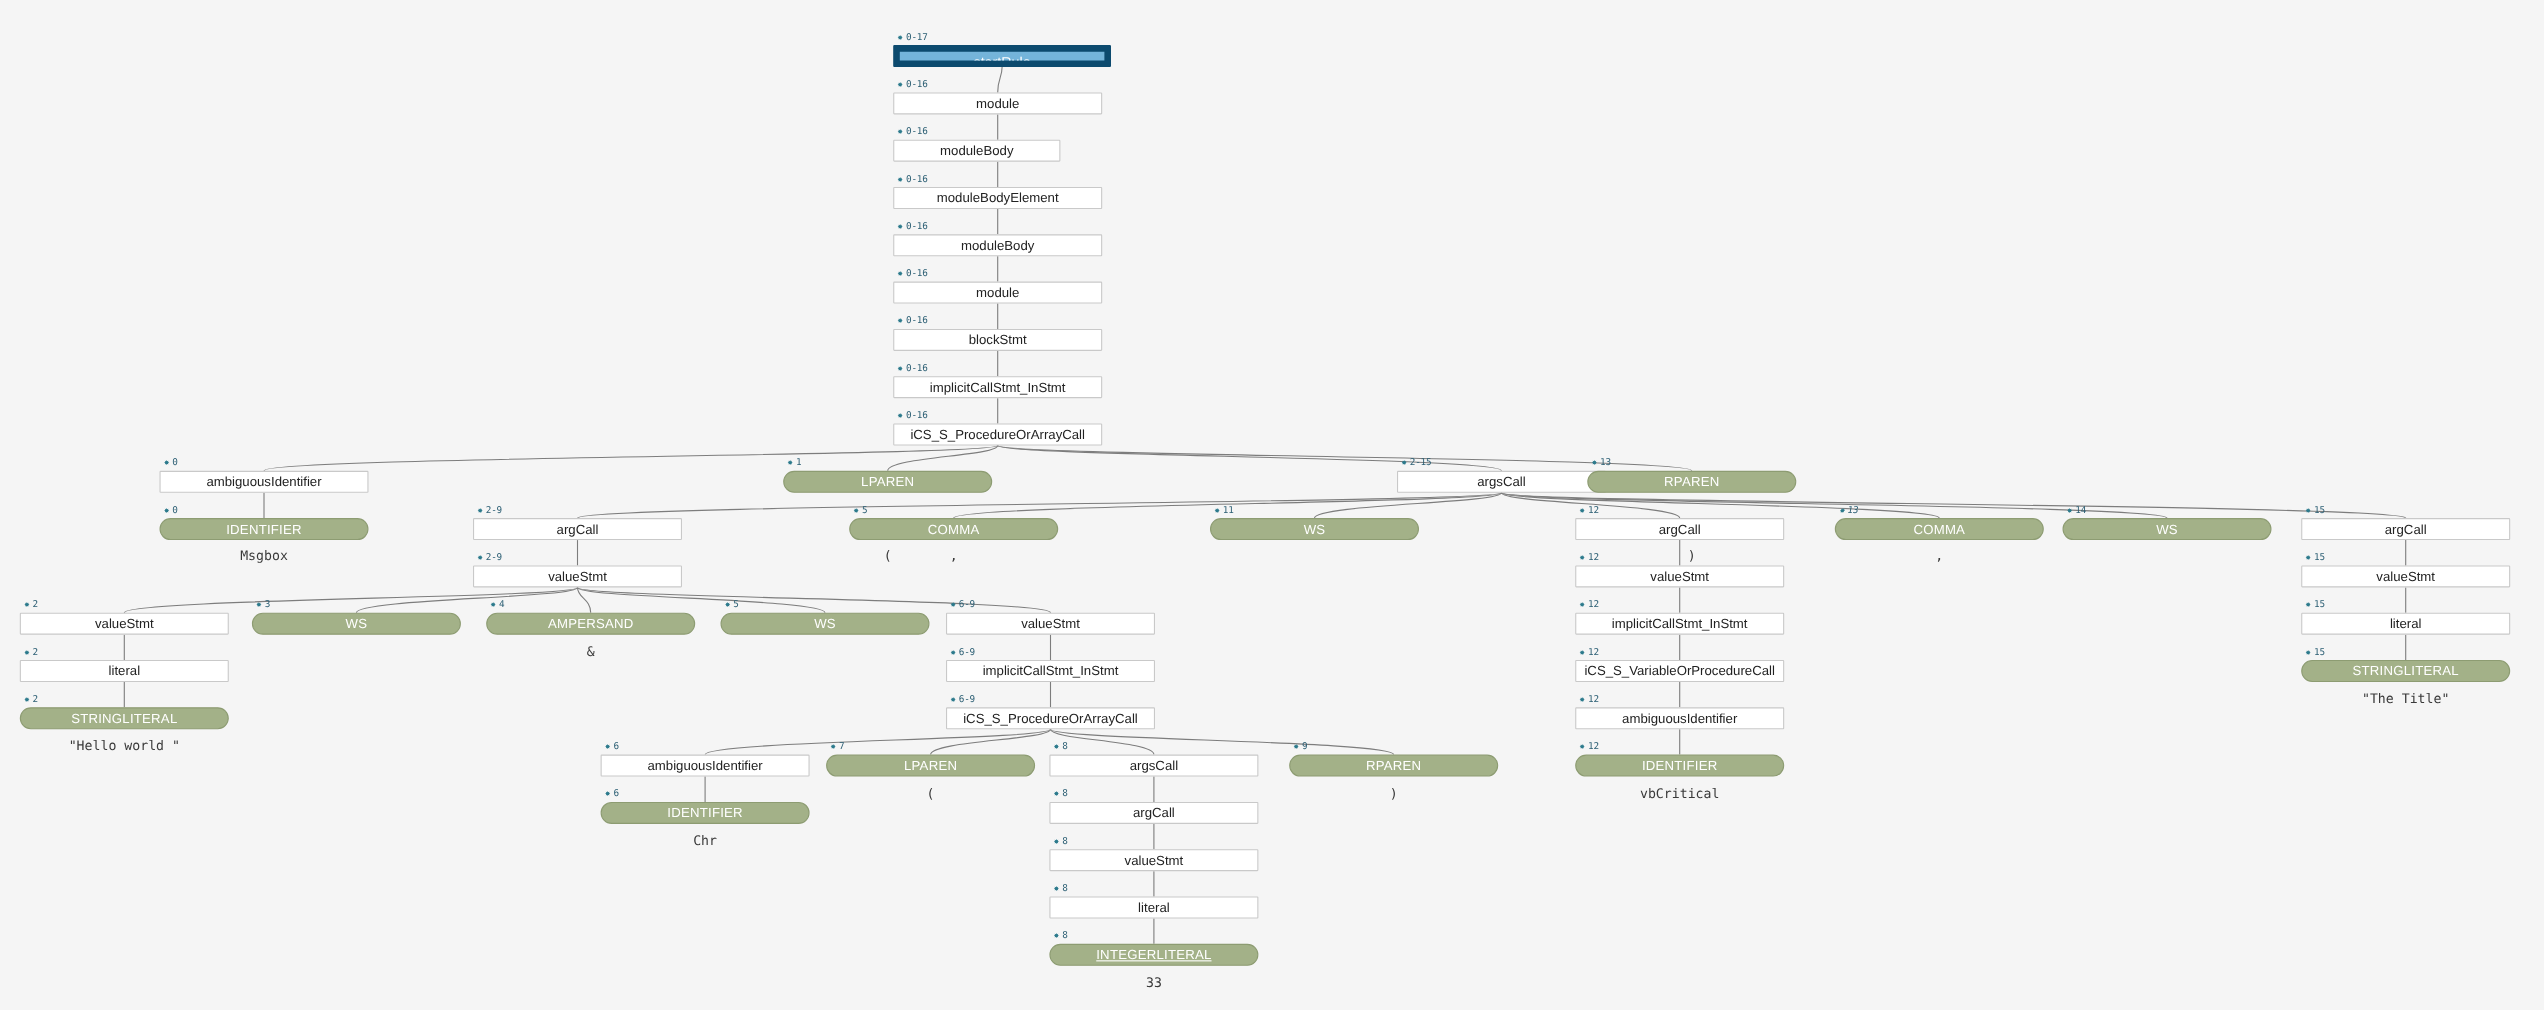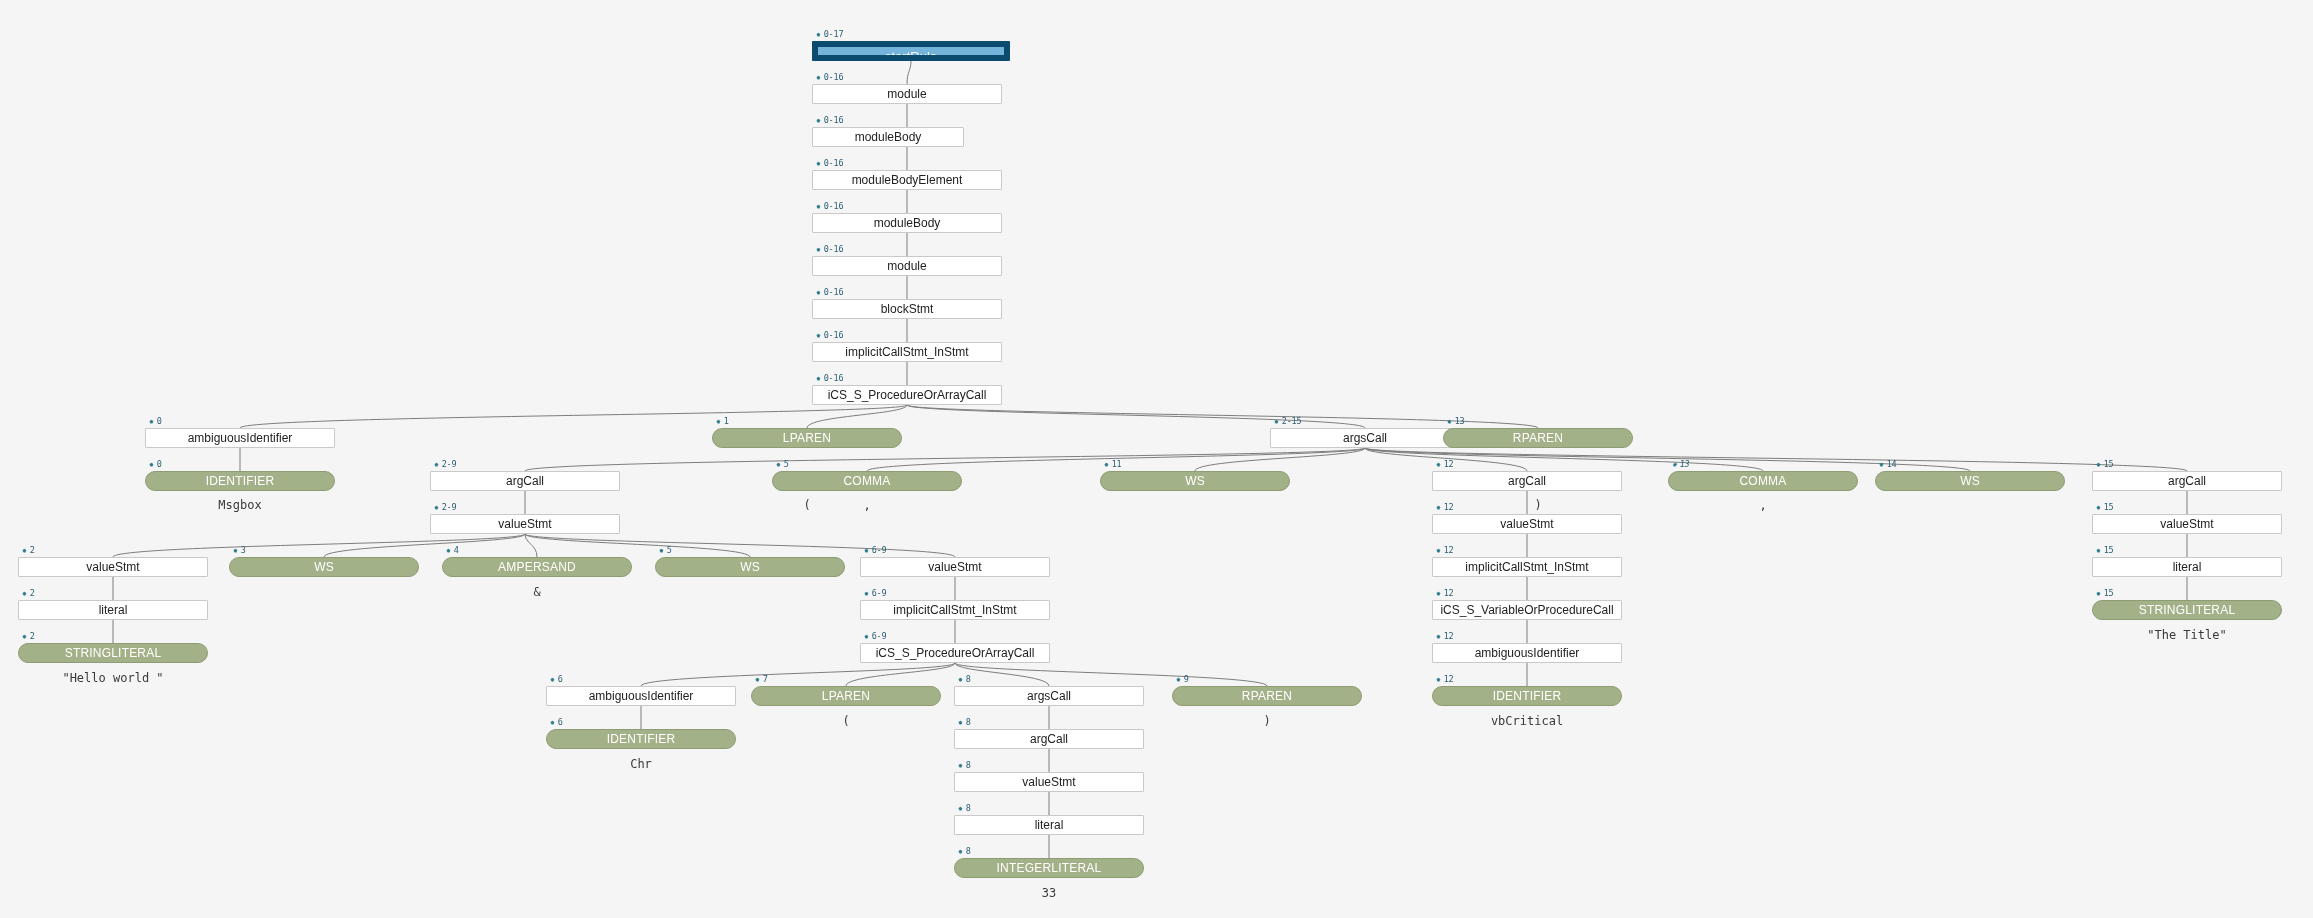--- a/index.html
+++ b/index.html
@@ -232,17 +232,17 @@
       <div class="leaf-text" style="left: 1432px; top: 714px; width: 190px;">vbCritical</div>
       <div class="node token" style="left: 546px; top: 729px; width: 190px;">IDENTIFIER</div>
       <div class="idx" style="left: 550px; top: 717px;"><span class="star">✸</span><span>6</span></div>
       <div class="leaf-text" style="left: 546px; top: 757px; width: 190px;">Chr</div>
       <div class="node rule" style="left: 954px; top: 729px; width: 190px;">argCall</div>
       <div class="idx" style="left: 958px; top: 717px;"><span class="star">✸</span><span>8</span></div>
       <div class="node rule" style="left: 954px; top: 772px; width: 190px;">valueStmt</div>
       <div class="idx" style="left: 958px; top: 760px;"><span class="star">✸</span><span>8</span></div>
       <div class="node rule" style="left: 954px; top: 815px; width: 190px;">literal</div>
       <div class="idx" style="left: 958px; top: 803px;"><span class="star">✸</span><span>8</span></div>
-      <div class="node token" style="left: 954px; top: 858px; width: 190px;">INTEGERLITERAL</div>
+      <div class="node token" style="left: 954px; top: 858px; width: 190px; text-decoration: underline;">INTEGERLITERAL</div>
       <div class="idx" style="left: 958px; top: 846px;"><span class="star">✸</span><span>8</span></div>
       <div class="leaf-text" style="left: 954px; top: 886px; width: 190px;">33</div>
     </div>
 </div>
 
 </body></html>

